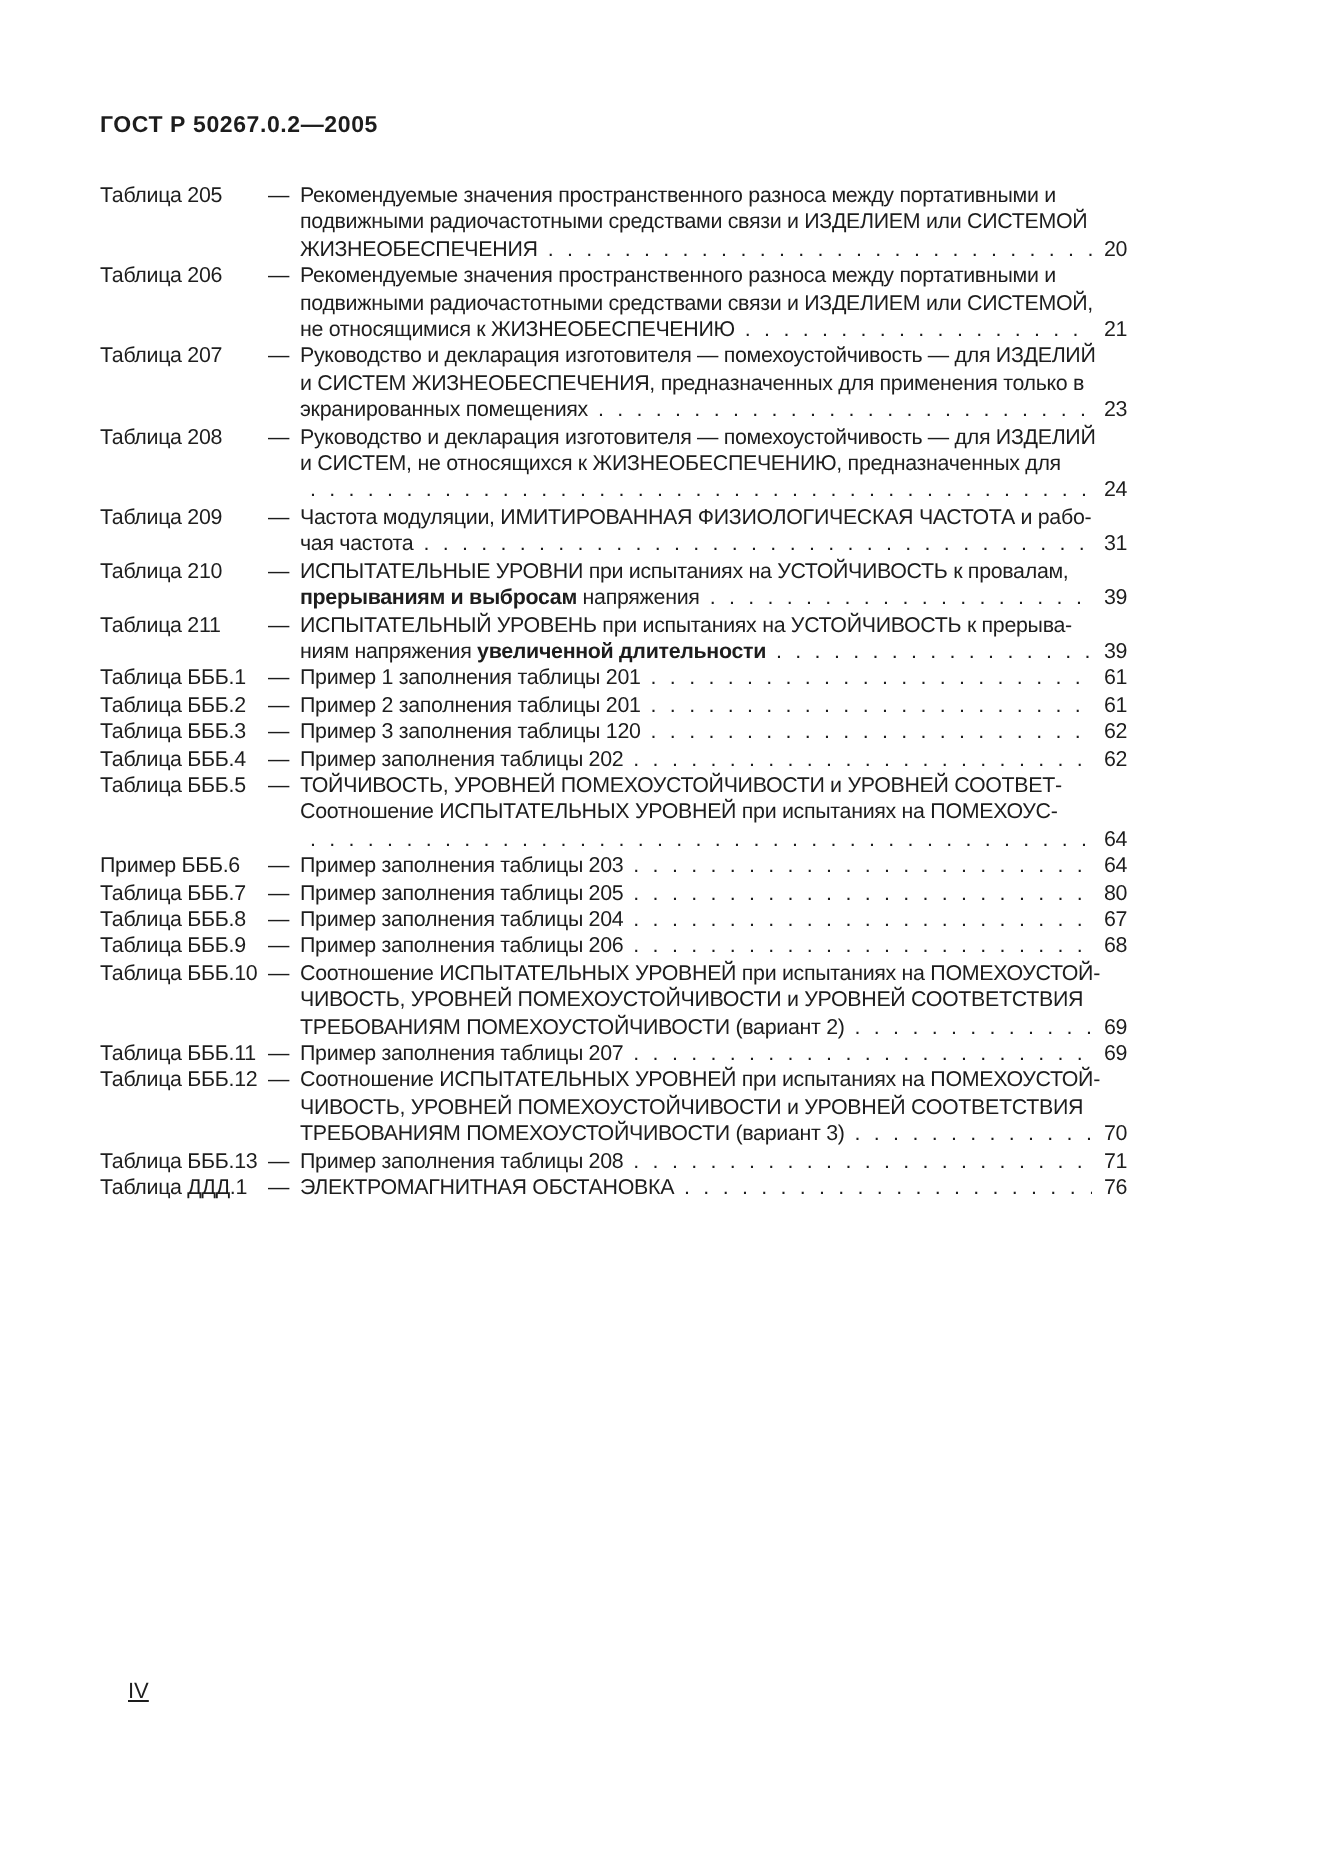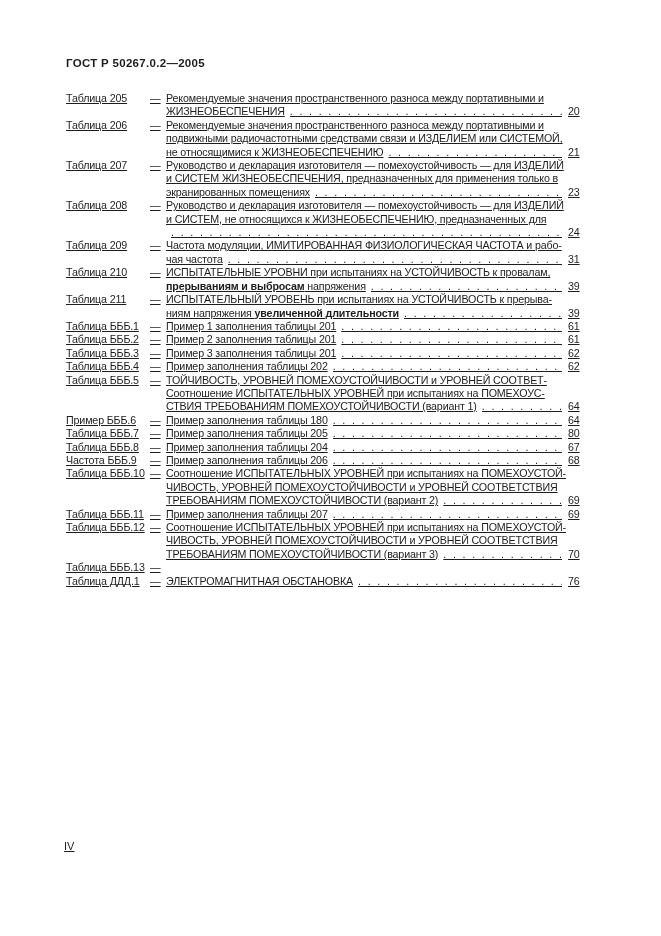--- a/index.html
+++ b/index.html
@@ -7,36 +7,35 @@
     width: 661px; height: 936px;
     background: #ffffff;
     font-family: "Liberation Sans", sans-serif;
     color: #1d1d1d;
     overflow: hidden;
   }
   .page {
     position: relative;
     width: 661px; height: 936px;
     box-sizing: border-box;
-    padding: 56px 78px 0 66px;
+    padding: 56px 78px 0 50px;
   }
   .doc-header {
     font-size: 11.5px;
     font-weight: bold;
     line-height: 14px;
     letter-spacing: 0.3px;
     margin-bottom: 22px;
     white-space: nowrap;
   }
   .toc {
     width: 517px;
     font-size: 10.7px;
     line-height: 13.4px;
     letter-spacing: -0.15px;
-    text-decoration: underline;
   }
   .entry { display: flex; align-items: flex-start; }
   .entry-label {
     min-width: 84px;
     white-space: nowrap;
     flex: 0 0 auto;
   }
   .entry-dash {
     flex: 0 0 auto;
     width: 16px;
@@ -76,20 +75,21 @@
 
 <div class="page">
   <div class="doc-header">ГОСТ Р  50267.0.2—2005</div>
 
   <div class="toc">
   <div class="entry">
     <span class="entry-label">Таблица 205</span>
     <span class="entry-dash">—</span>
     <div class="entry-body">
       <div class="line">Рекомендуемые значения пространственного разноса между портативными и</div>
+          <div class="line">подвижными радиочастотными средствами связи и ИЗДЕЛИЕМ или СИСТЕМОЙ</div>
           <div class="last-row">
         <span class="last-text">ЖИЗНЕОБЕСПЕЧЕНИЯ</span>
         <span class="leader"></span>
         <span class="pageno">20</span>
       </div>
     </div>
   </div>
 
   <div class="entry">
     <span class="entry-label">Таблица 206</span>
@@ -193,21 +193,21 @@
         <span class="pageno">61</span>
       </div>
     </div>
   </div>
 
   <div class="entry">
     <span class="entry-label">Таблица БББ.3</span>
     <span class="entry-dash">—</span>
     <div class="entry-body">
       <div class="last-row">
-        <span class="last-text">Пример 3 заполнения таблицы 201</span>
+        <span class="last-text">Пример 3 заполнения таблицы 120</span>
         <span class="leader"></span>
         <span class="pageno">62</span>
       </div>
     </div>
   </div>
 
   <div class="entry">
     <span class="entry-label">Таблица БББ.4</span>
     <span class="entry-dash">—</span>
     <div class="entry-body">
@@ -219,33 +219,32 @@
     </div>
   </div>
 
   <div class="entry">
     <span class="entry-label">Таблица БББ.5</span>
     <span class="entry-dash">—</span>
     <div class="entry-body">
       <div class="line">ТОЙЧИВОСТЬ, УРОВНЕЙ ПОМЕХОУСТОЙЧИВОСТИ и УРОВНЕЙ СООТВЕТ-</div>
           <div class="line">Соотношение ИСПЫТАТЕЛЬНЫХ УРОВНЕЙ при испытаниях на ПОМЕХОУС-</div>
           <div class="last-row">
-        <span class="last-text">СТВИЯ ТРЕБОВАНИЯМ ПОМЕХОУСТОЙЧИВОСТИ (вариант 1)</span>
         <span class="leader"></span>
         <span class="pageno">64</span>
       </div>
     </div>
   </div>
 
   <div class="entry">
     <span class="entry-label">Пример БББ.6</span>
     <span class="entry-dash">—</span>
     <div class="entry-body">
       <div class="last-row">
-        <span class="last-text">Пример заполнения таблицы 180</span>
+        <span class="last-text">Пример заполнения таблицы 203</span>
         <span class="leader"></span>
         <span class="pageno">64</span>
       </div>
     </div>
   </div>
 
   <div class="entry">
     <span class="entry-label">Таблица БББ.7</span>
     <span class="entry-dash">—</span>
     <div class="entry-body">
@@ -263,21 +262,21 @@
     <div class="entry-body">
       <div class="last-row">
         <span class="last-text">Пример заполнения таблицы 204</span>
         <span class="leader"></span>
         <span class="pageno">67</span>
       </div>
     </div>
   </div>
 
   <div class="entry">
-    <span class="entry-label">Частота БББ.9</span>
+    <span class="entry-label">Таблица БББ.9</span>
     <span class="entry-dash">—</span>
     <div class="entry-body">
       <div class="last-row">
         <span class="last-text">Пример заполнения таблицы 206</span>
         <span class="leader"></span>
         <span class="pageno">68</span>
       </div>
     </div>
   </div>
 
@@ -317,20 +316,27 @@
         <span class="last-text">ТРЕБОВАНИЯМ ПОМЕХОУСТОЙЧИВОСТИ (вариант 3)</span>
         <span class="leader"></span>
         <span class="pageno">70</span>
       </div>
     </div>
   </div>
 
   <div class="entry">
     <span class="entry-label">Таблица БББ.13</span>
     <span class="entry-dash">—</span>
+    <div class="entry-body">
+      <div class="last-row">
+        <span class="last-text">Пример заполнения таблицы 208</span>
+        <span class="leader"></span>
+        <span class="pageno">71</span>
+      </div>
+    </div>
   </div>
 
   <div class="entry">
     <span class="entry-label">Таблица ДДД.1</span>
     <span class="entry-dash">—</span>
     <div class="entry-body">
       <div class="last-row">
         <span class="last-text">ЭЛЕКТРОМАГНИТНАЯ ОБСТАНОВКА</span>
         <span class="leader"></span>
         <span class="pageno">76</span>

